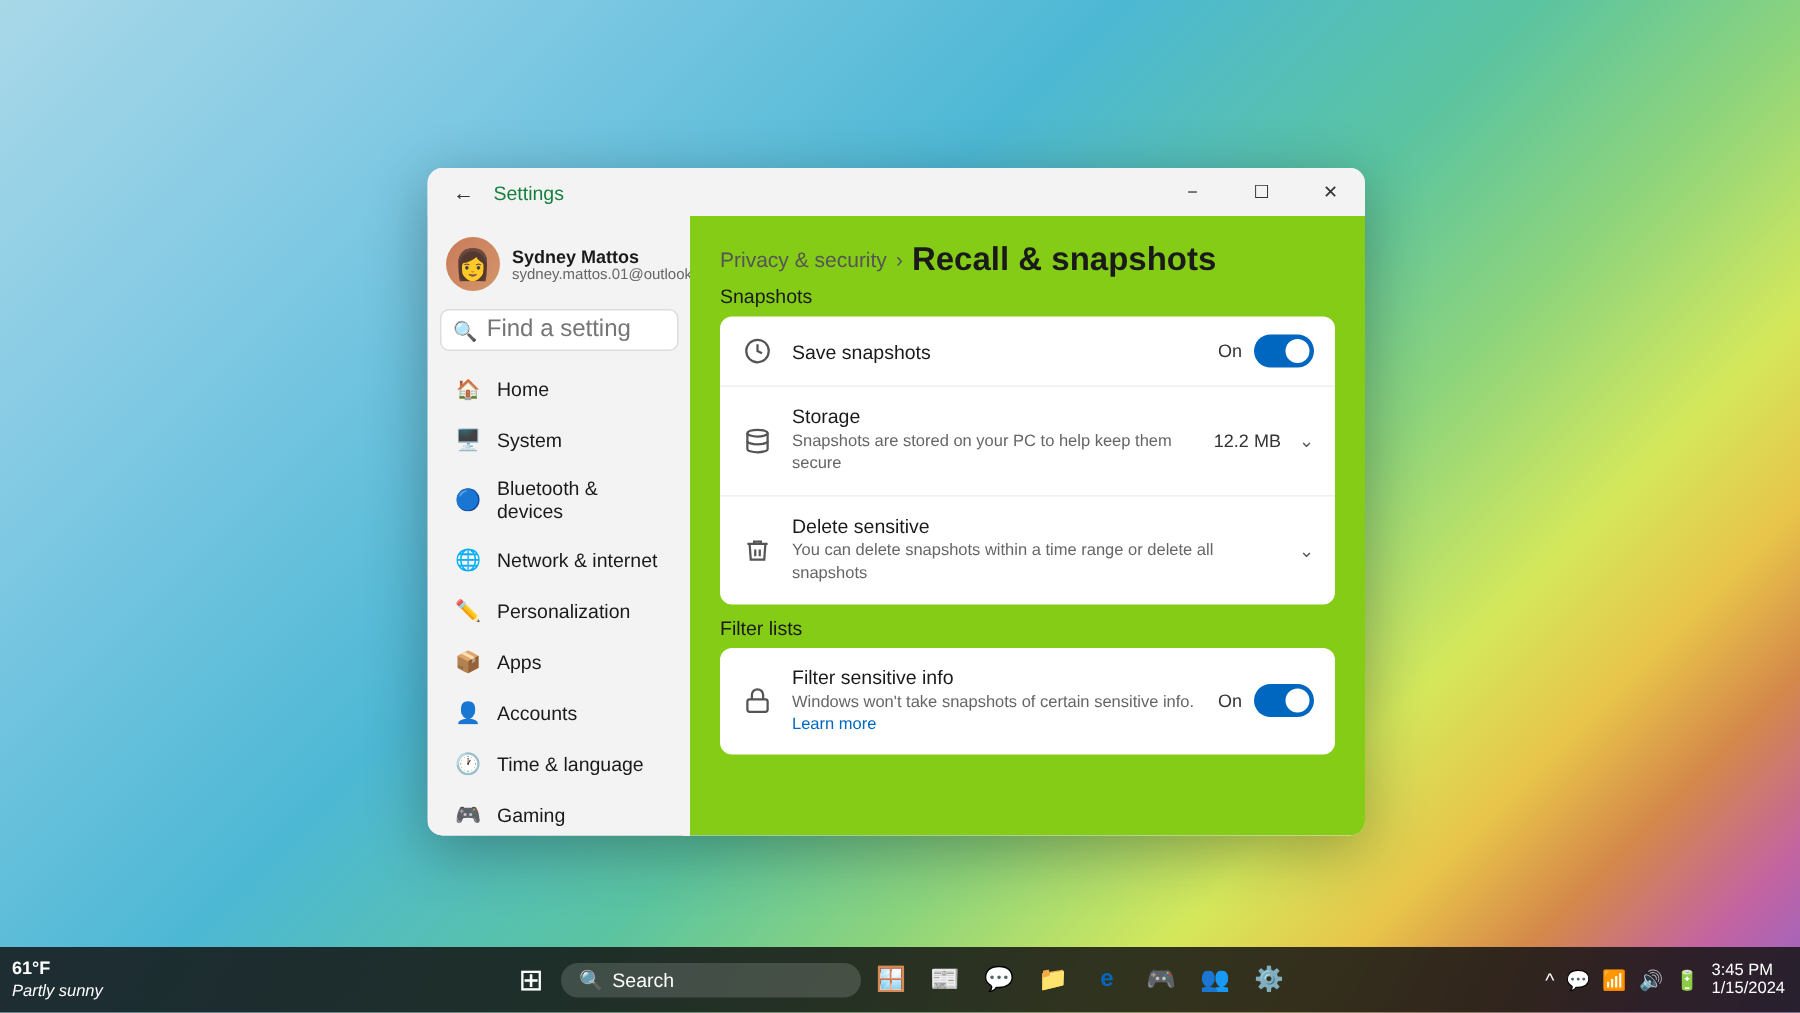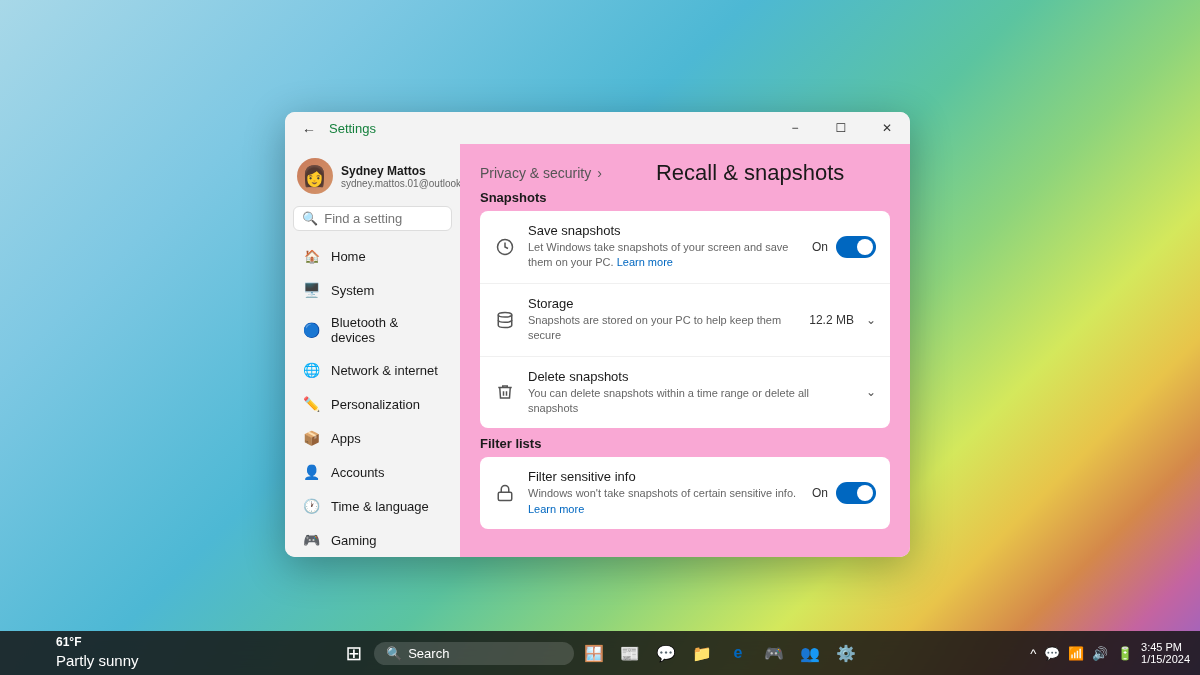--- a/index.html
+++ b/index.html
@@ -24,21 +24,20 @@
       display: flex;
       align-items: center;
       justify-content: space-between;
       padding: 0 8px;
       z-index: 100;
     }
     .taskbar-left {
       display: flex;
       align-items: center;
       gap: 4px;
-      margin-left: 48px;
     }
     .taskbar-center {
       display: flex;
       align-items: center;
       gap: 4px;
       position: absolute;
       left: 50%;
       transform: translateX(-50%);
     }
     .taskbar-right {
@@ -193,21 +192,21 @@
       align-items: center;
       background: white;
       border: 1px solid #ddd;
       border-radius: 6px;
       padding: 4px 8px;
       gap: 6px;
     }
     .search-box input {
       border: none;
       outline: none;
-      font-size: 13px;
+      font-size: 16px;
       background: transparent;
       flex: 1;
       color: #555;
     }
     .nav-item {
       display: flex;
       align-items: center;
       gap: 10px;
       padding: 7px 12px;
       cursor: pointer;
@@ -221,56 +220,55 @@
       height: 18px;
       display: flex;
       align-items: center;
       justify-content: center;
       flex-shrink: 0;
     }
 
     
     .main-content {
       flex: 1;
-      background: #f9a8d4;
+      background: #84cc16;
       overflow-y: auto;
       padding: 16px 20px;
     }
 
     
     .breadcrumb {
       display: flex;
       align-items: center;
       gap: 6px;
       margin-bottom: 4px;
       flex-wrap: wrap;
     }
     .breadcrumb-item {
       font-size: 14px;
       color: #555;
     }
     .breadcrumb-item.current {
       font-size: 22px;
-      font-weight: 400;
+      font-weight: 700;
       color: #1a1a1a;
-      margin-left: 48px;
     }
     .breadcrumb-sep { color: #555; font-size: 14px; }
 
     .page-desc {
       font-size: 12px;
       color: #555;
       margin-bottom: 14px;
       line-height: 1.5;
     }
 
     
     .section-label {
       font-size: 13px;
-      font-weight: 700;
+      font-weight: 400;
       color: #1a1a1a;
       margin-bottom: 6px;
     }
 
     
     .card {
       background: white;
       border-radius: 8px;
       margin-bottom: 8px;
       overflow: hidden;
@@ -454,24 +452,20 @@
 
         <div class="card-row">
           <div class="row-icon">
             <svg width="18" height="18" viewBox="0 0 24 24" fill="none" stroke="#555" stroke-width="2">
               <circle cx="12" cy="12" r="10"></circle>
                 <polyline points="12 6 12 12 16 14"></polyline>
             </svg>
           </div>
           <div class="row-text">
             <div class="row-title">Save snapshots</div>
-            <div class="row-desc">
-              <span>Let Windows take snapshots of your screen and save them on your PC.</span>
-              <a href="#"> Learn more</a>
-            </div>
           </div>
           <div class="row-action">
             <span class="status-text">On</span>
             <div class="toggle"></div>
           </div>
         </div>
 
         <div class="card-row">
           <div class="row-icon">
             <svg width="18" height="18" viewBox="0 0 24 24" fill="none" stroke="#555" stroke-width="2">
@@ -493,21 +487,21 @@
         <div class="card-row">
           <div class="row-icon">
             <svg width="18" height="18" viewBox="0 0 24 24" fill="none" stroke="#555" stroke-width="2">
               <polyline points="3 6 5 6 21 6"></polyline>
                 <path d="M19 6l-1 14H6L5 6"></path>
                 <path d="M10 11v6M14 11v6"></path>
                 <path d="M9 6V4h6v2"></path>
             </svg>
           </div>
           <div class="row-text">
-            <div class="row-title">Delete snapshots</div>
+            <div class="row-title">Delete sensitive</div>
             <div class="row-desc">You can delete snapshots within a time range or delete all snapshots</div>
           </div>
           <div class="row-action">
             <span class="chevron">⌄</span>
           </div>
         </div>
       </div>
 
       <div class="section-label section-gap">Filter lists</div>
 
@@ -536,21 +530,21 @@
       </div>
 
     </div>
   </div>
 </div>
 
 <div class="taskbar">
   <div class="taskbar-left">
     <div class="weather-widget">
       <div style="font-size:12px;font-weight:600;">61°F</div>
-      <div style="font-size:15px;">Partly sunny</div>
+      <div style="font-size:11px;font-style:italic;">Partly sunny</div>
     </div>
   </div>
 
   <div class="taskbar-center">
     <div class="taskbar-icon" style="font-size:20px;">⊞</div>
     <div class="search-bar">
       <span>🔍</span>
       <span>Search</span>
     </div>
     <div class="taskbar-icon">🪟</div>

